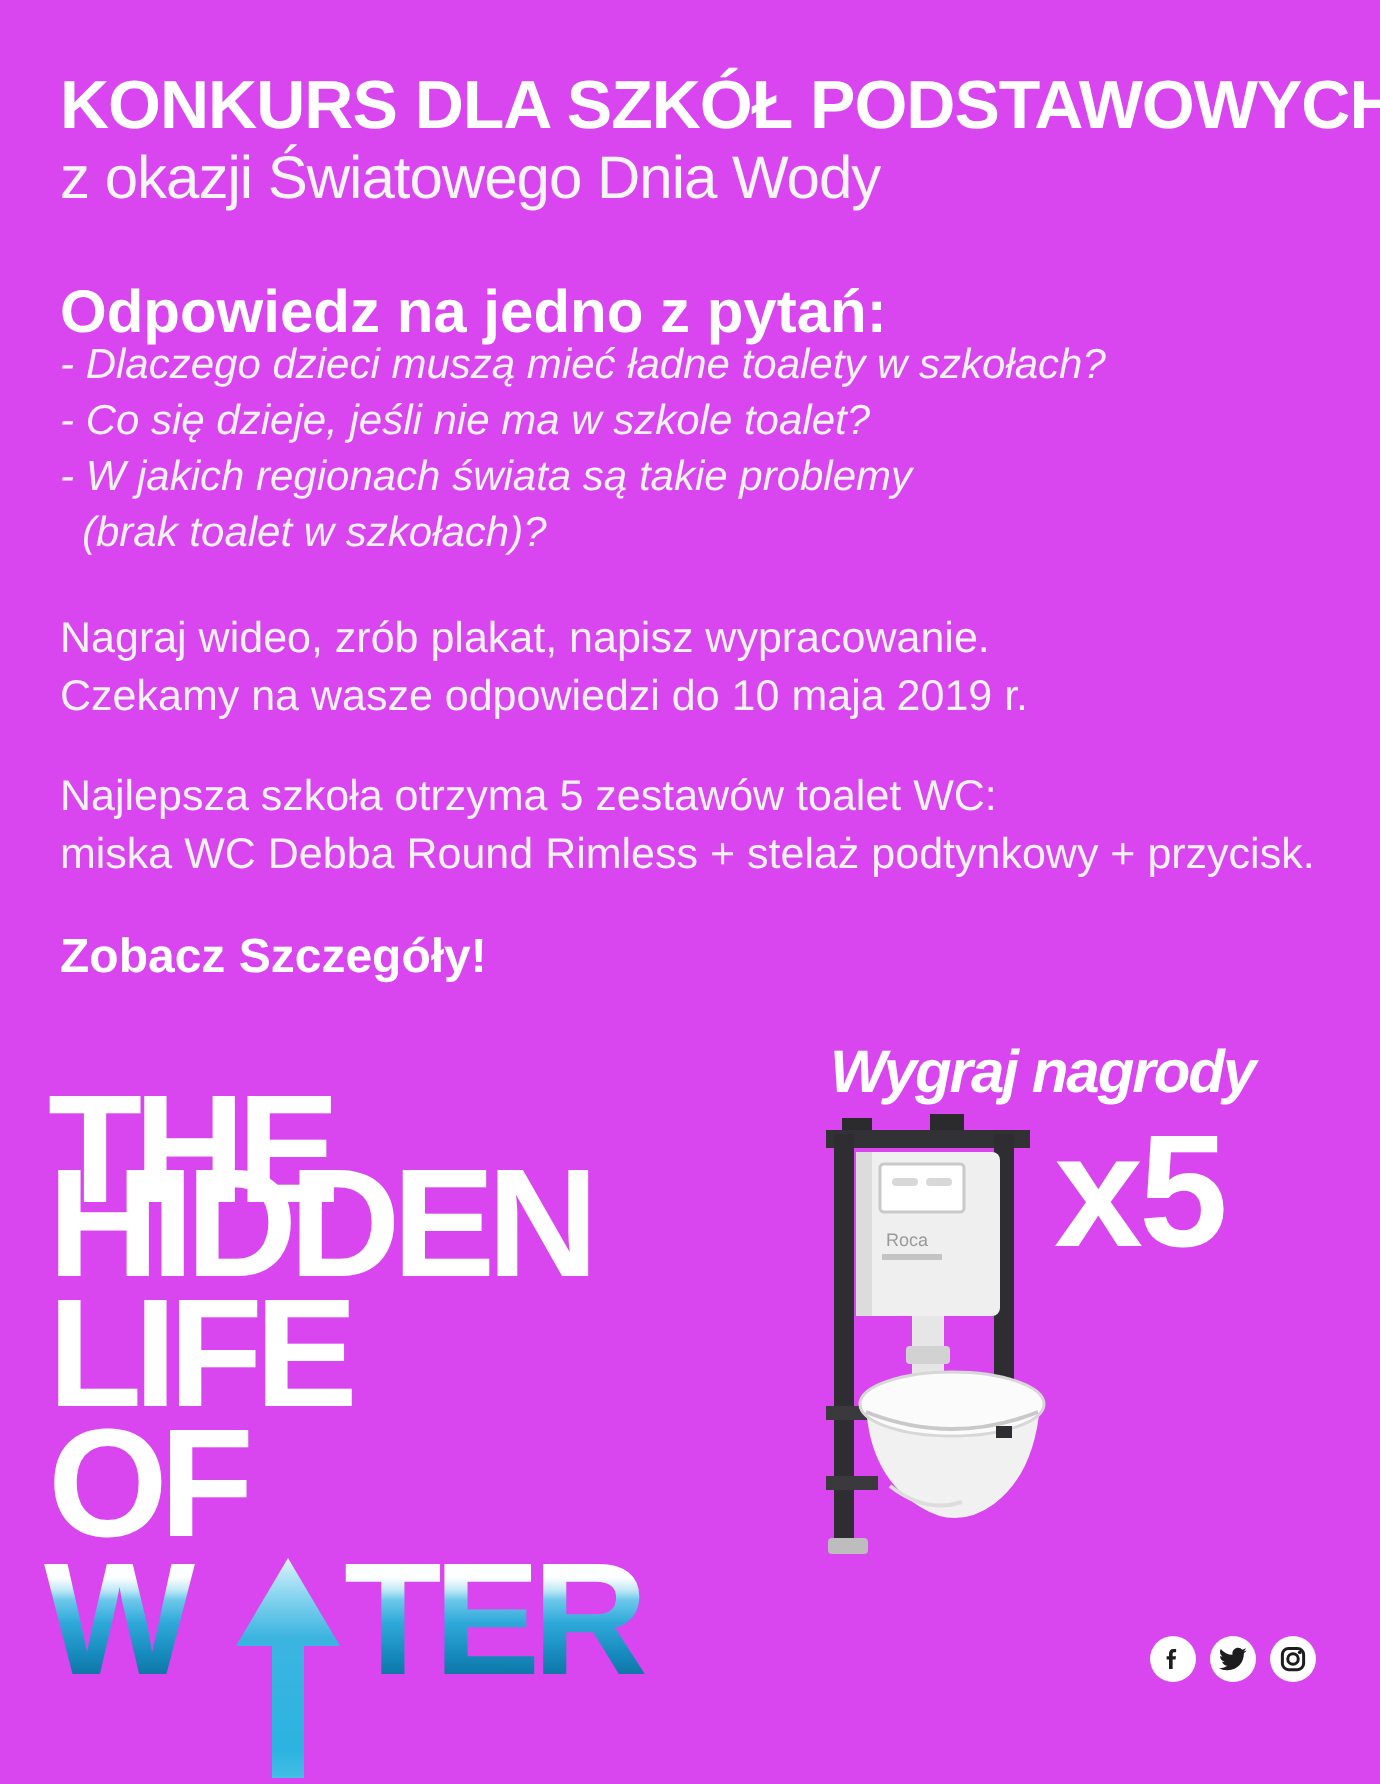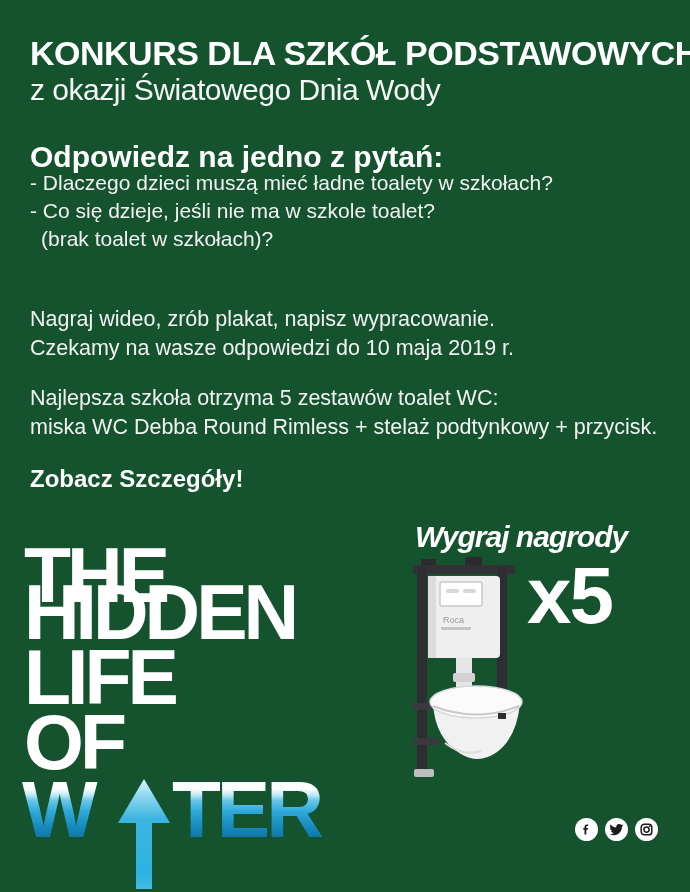--- a/index.html
+++ b/index.html
@@ -1,19 +1,19 @@
 <!DOCTYPE html>
 <html><head>
 <meta charset="utf-8">
 <style>
   html,body{margin:0;padding:0;background:#000;}
   .poster{
     position:relative;
     width:690px;height:892px;
-    background:#14532d;
+    background:#d946ef;
     overflow:hidden;
     font-family:"Liberation Sans", sans-serif;
     color:#f2f2f2;
   }
   .abs{position:absolute;}
   
   .title{
     left:30px;top:34px;
     font-size:34px;font-weight:bold;color:#ffffff;
     letter-spacing:-0.5px;white-space:nowrap;
@@ -25,20 +25,21 @@
   }
   
   .q-heading{
     left:30px;top:140px;
     font-size:30px;font-weight:bold;color:#ffffff;
   }
   .q-lines{
     left:30px;top:169px;
     font-size:21px;line-height:28px;color:#f2f2f2;
     white-space:nowrap;
+    font-style:italic;
   }
   .q-lines .indent{padding-left:11px;}
   
   .brief{
     left:30px;top:305px;
     font-size:21.5px;line-height:29px;color:#f2f2f2;white-space:nowrap;
   }
   .prize{
     left:30px;top:384px;
     font-size:21.5px;line-height:29px;color:#f2f2f2;white-space:nowrap;
@@ -93,20 +94,21 @@
 
 <div class="poster">
 
   <div class="abs title">KONKURS DLA SZKÓŁ PODSTAWOWYCH</div>
   <div class="abs subtitle">z okazji Światowego Dnia Wody</div>
 
   <div class="abs q-heading">Odpowiedz na jedno z pytań:</div>
   <div class="abs q-lines">
     <div>- Dlaczego dzieci muszą mieć ładne toalety w szkołach?</div>
     <div>- Co się dzieje, jeśli nie ma w szkole toalet?</div>
+    <div>- W jakich regionach świata są takie problemy</div>
     <div class="indent">(brak toalet w szkołach)?</div>
   </div>
 
   <div class="abs brief">
     <div>Nagraj wideo, zrób plakat, napisz wypracowanie.</div>
     <div>Czekamy na wasze odpowiedzi do 10 maja 2019 r.</div>
   </div>
 
   <div class="abs prize">
     <div>Najlepsza szkoła otrzyma 5 zestawów toalet WC:</div>

